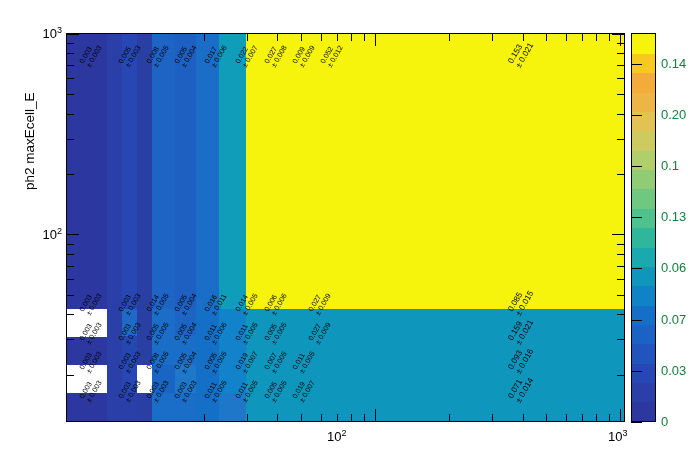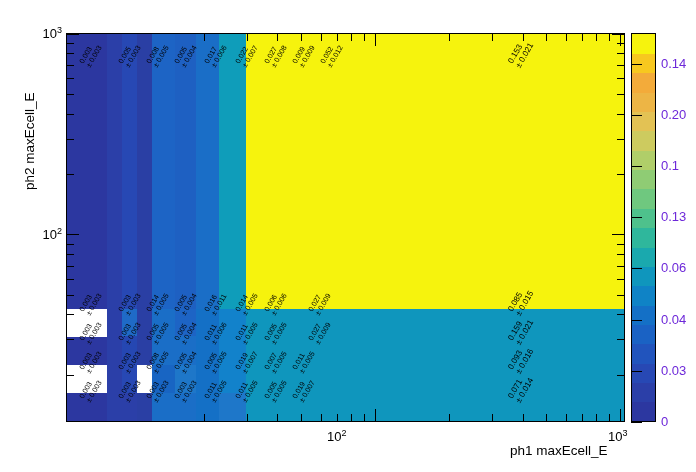--- a/index.html
+++ b/index.html
@@ -25,21 +25,21 @@
   .axlab{position:absolute;color:#000;font-size:13px;white-space:nowrap;}
   .ylab10{position:absolute;color:#000;font-size:13px;white-space:nowrap;text-align:right;}
   .ytitle{position:absolute;color:#000;font-size:13.5px;white-space:nowrap;
           transform-origin:0 0;transform:rotate(-90deg);}
 
   
   #cbar{position:absolute;left:631px;top:33px;width:25px;height:389px;
         box-sizing:border-box;border:1px solid #000;overflow:hidden;}
   .cbseg{position:absolute;left:0;width:100%;}
   .cbtick{position:absolute;background:#000;height:1px;width:11px;left:631px;}
-  .cbnum{position:absolute;left:661px;color:#6d28d9;font-size:13px;white-space:nowrap;}
+  .cbnum{position:absolute;left:661px;color:#15803d;font-size:13px;white-space:nowrap;}
 
   
   .ann{position:absolute;color:#000;font-size:8.2px;line-height:8.6px;
        white-space:nowrap;transform-origin:0 0;transform:rotate(-60deg);}
   .ann.sm{font-size:7.2px;line-height:7.6px;}
   .ann b{font-weight:normal;}
 </style>
 </head>
 <body>
 
@@ -47,21 +47,20 @@
 
 
   <div class="ytitle" style="left:22px;top:190px;">ph2 maxEcell_E</div>
 
   <div class="ylab10" style="left:24px;top:25px;width:38px;">10<sup style="font-size:9px;">3</sup></div>
   <div class="ylab10" style="left:24px;top:226px;width:38px;">10<sup style="font-size:9px;">2</sup></div>
 
   <div class="axlab" style="left:327px;top:428px;">10<sup style="font-size:9px;">2</sup></div>
   <div class="axlab" style="left:608px;top:428px;">10<sup style="font-size:9px;">3</sup></div>
 
-  <div class="axlab" style="left:510px;top:443px;font-size:13.5px;">ph1 maxEcell_E</div>
 
   <div id="frame">
     <div id="plot">
         <div class="vb" style="left: 0px; width: 40px; background: rgb(44, 55, 160);"></div>
         <div class="vb" style="left: 39.8255px; width: 15px; background: rgb(43, 63, 168);"></div>
         <div class="vb" style="left: 54.7531px; width: 15px; background: rgb(39, 72, 180);"></div>
         <div class="vb" style="left: 69.6807px; width: 15px; background: rgb(42, 63, 164);"></div>
         <div class="vb" style="left: 84.6083px; width: 23px; background: rgb(29, 100, 197);"></div>
         <div class="vb" style="left: 107.501px; width: 22px; background: rgb(30, 96, 194);"></div>
         <div class="vb" style="left: 129.391px; width: 23px; background: rgb(26, 110, 199);"></div>
@@ -258,21 +257,21 @@
       <div class="cbseg" style="top: 38.7px; height: 20px; background: rgb(243, 171, 58);"></div>
       <div class="cbseg" style="top: 19.35px; height: 20px; background: rgb(247, 200, 31);"></div>
       <div class="cbseg" style="top: 0px; height: 20px; background: rgb(246, 243, 13);"></div>
     </div>
   <div id="cbarlabels">
       <div class="cbtick" style="top: 422px;"></div>
       <div class="cbnum" style="top: 414px;">0</div>
       <div class="cbtick" style="top: 370.816px;"></div>
       <div class="cbnum" style="top: 362.816px;">0.03</div>
       <div class="cbtick" style="top: 319.632px;"></div>
-      <div class="cbnum" style="top: 311.632px;">0.04</div>
+      <div class="cbnum" style="top: 311.632px;">0.07</div>
       <div class="cbtick" style="top: 268.447px;"></div>
       <div class="cbnum" style="top: 260.447px;">0.06</div>
       <div class="cbtick" style="top: 217.263px;"></div>
       <div class="cbnum" style="top: 209.263px;">0.13</div>
       <div class="cbtick" style="top: 166.079px;"></div>
       <div class="cbnum" style="top: 158.079px;">0.1</div>
       <div class="cbtick" style="top: 114.895px;"></div>
       <div class="cbnum" style="top: 106.895px;">0.20</div>
       <div class="cbtick" style="top: 63.7105px;"></div>
       <div class="cbnum" style="top: 55.7105px;">0.14</div>

